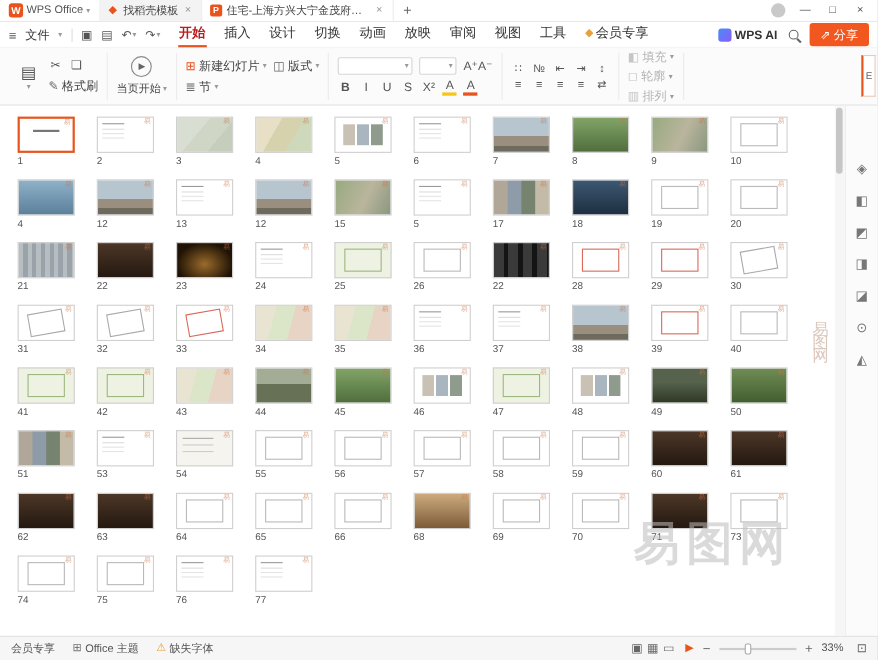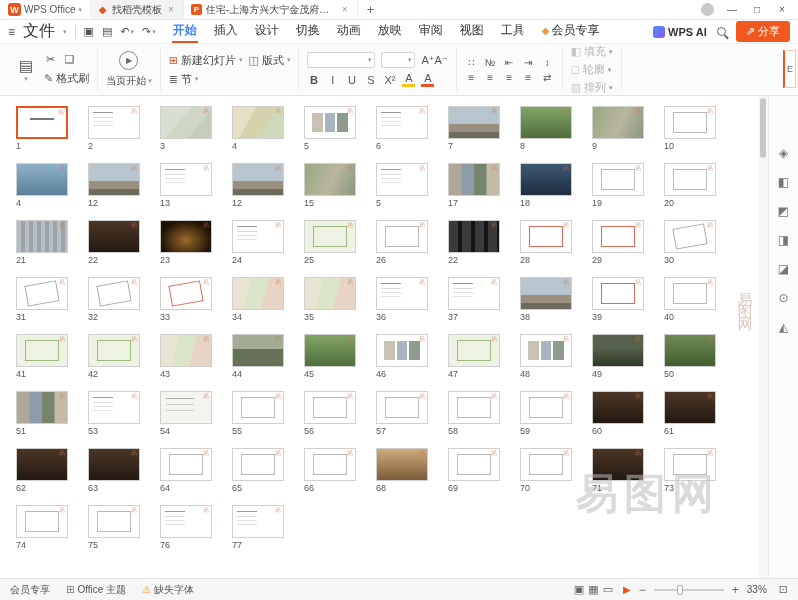--- a/index.html
+++ b/index.html
@@ -18,27 +18,27 @@
   .tab-label{white-space:nowrap;overflow:hidden;text-overflow:ellipsis;max-width:130px}
   .tab-close{color:#999;font-size:10px;padding:0 2px;cursor:pointer}
   .newtab{padding:0 9px;color:#666;font-size:13px;cursor:pointer}
   .tb-right{margin-left:auto;display:flex;align-items:center;gap:11px;padding-right:9px}
   .avatar{width:13px;height:13px;border-radius:50%;background:#c9c9c9;cursor:pointer}
   .winbtn{color:#555;font-size:10px;width:14px;text-align:center;cursor:pointer}
 
   
   .menubar{height:24px;display:flex;align-items:center;padding:0 8px;gap:8px;border-bottom:1px solid #efefef;background:#fff;flex:0 0 auto}
   .hamburger{font-size:12px;color:#555}
-  .file-label{font-size:16px;cursor:pointer}
+  .file-label{font-size:11px;cursor:pointer}
   .mini-caret,.mb-caret{font-size:7px;color:#999}
   .divider{width:1px;height:12px;background:#ddd}
   .qicon{font-size:11px;color:#555;cursor:pointer;display:flex;align-items:center;gap:1px}
   .menu-items{display:flex;gap:15px;margin-left:8px;height:100%;align-items:center}
   .menu-item{font-size:12px;color:#333;cursor:pointer;height:100%;display:flex;align-items:center;border-bottom:2px solid transparent;padding:0 1px;white-space:nowrap}
-  .menu-item.active{color:#3b82f6;border-bottom-color:#e8541c;font-weight:bold}
+  .menu-item.active{color:#b91c1c;border-bottom-color:#e8541c;font-weight:bold}
   .vip-icon{color:#e8a03c;margin-right:2px;font-size:10px}
   .mb-right{margin-left:auto;display:flex;align-items:center;gap:10px}
   .wps-ai{display:flex;align-items:center;gap:3px;font-size:11px;color:#333;cursor:pointer}
   .ai-ic{width:12px;height:12px;border-radius:3px;background:linear-gradient(135deg,#4a8cf7,#8a5cf7)}
   .search-ic{width:9px;height:9px;border:1.5px solid #666;border-radius:50%;position:relative;display:inline-block;cursor:pointer}
   .search-ic::after{content:"";position:absolute;width:5px;height:1.5px;background:#666;transform:rotate(45deg);right:-4px;bottom:-2px}
   .share-btn{display:flex;align-items:center;gap:3px;background:#f2571f;border:none;color:#fff;border-radius:3px;padding:3px 10px;font-size:11px;cursor:pointer;font-family:inherit}
 
   
   .ribbon{height:52px;display:flex;align-items:stretch;background:#fbfbfb;border-bottom:1px solid #e4e4e4;padding:4px 6px;position:relative;flex:0 0 auto}

